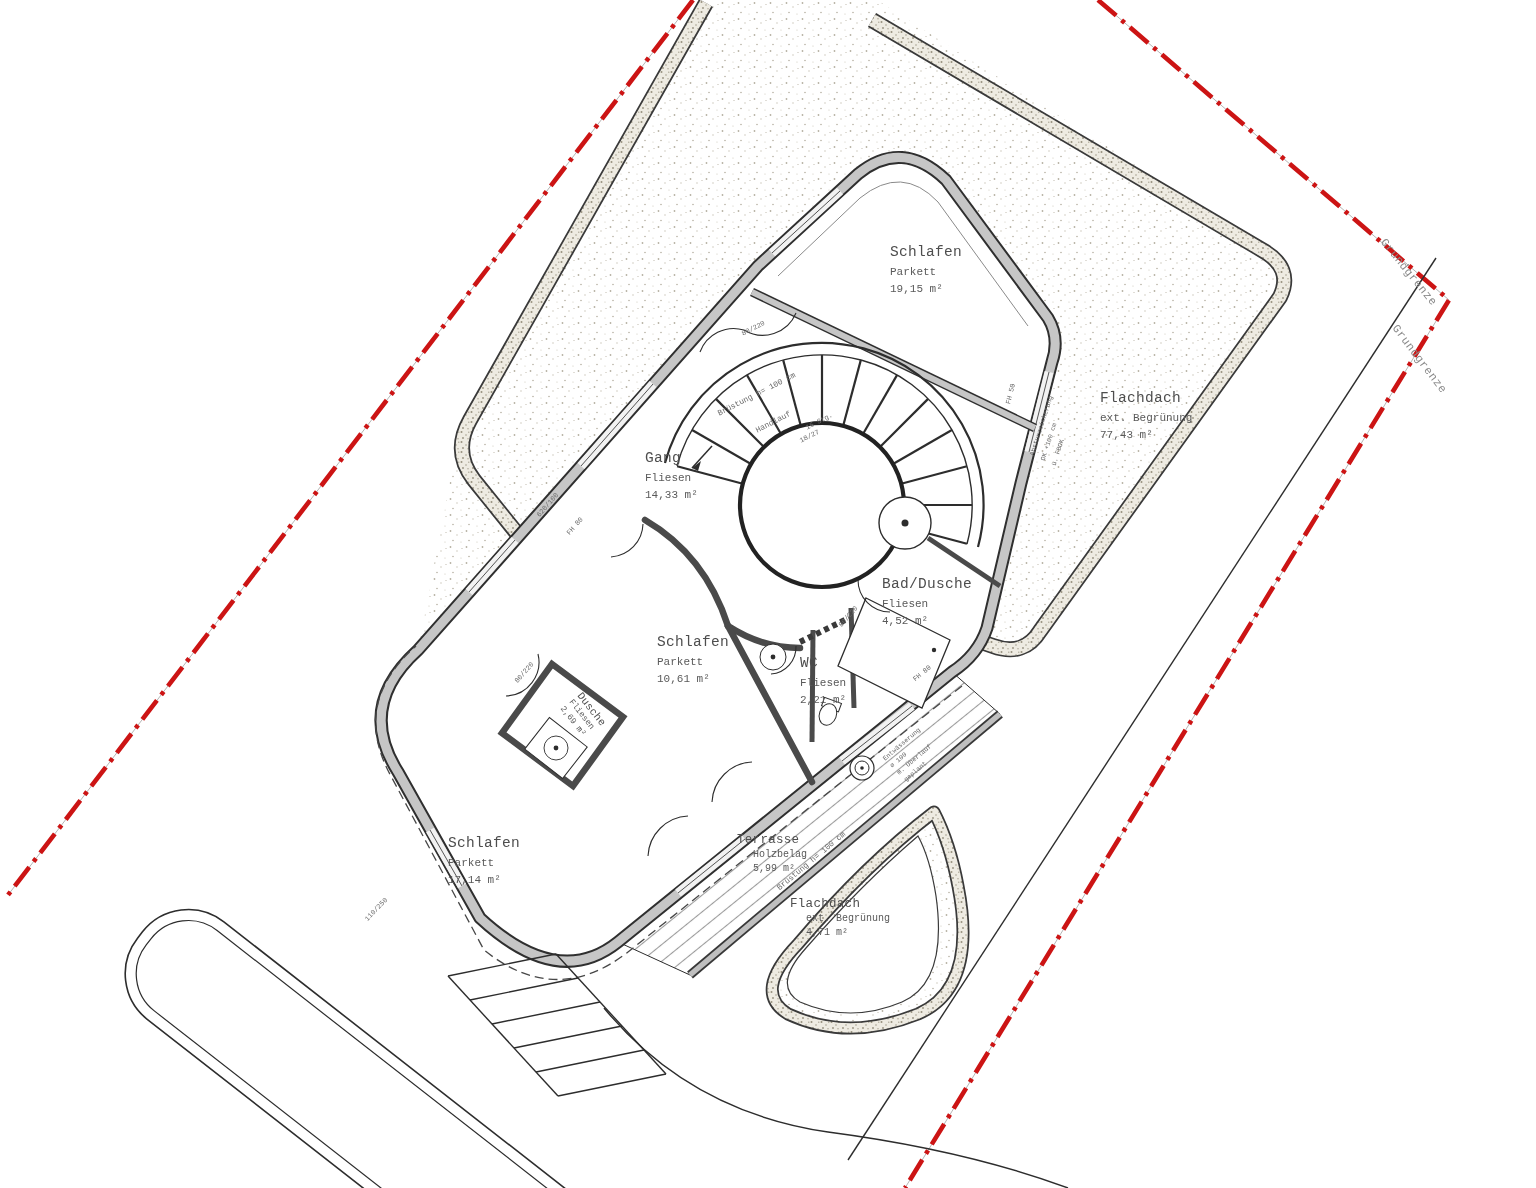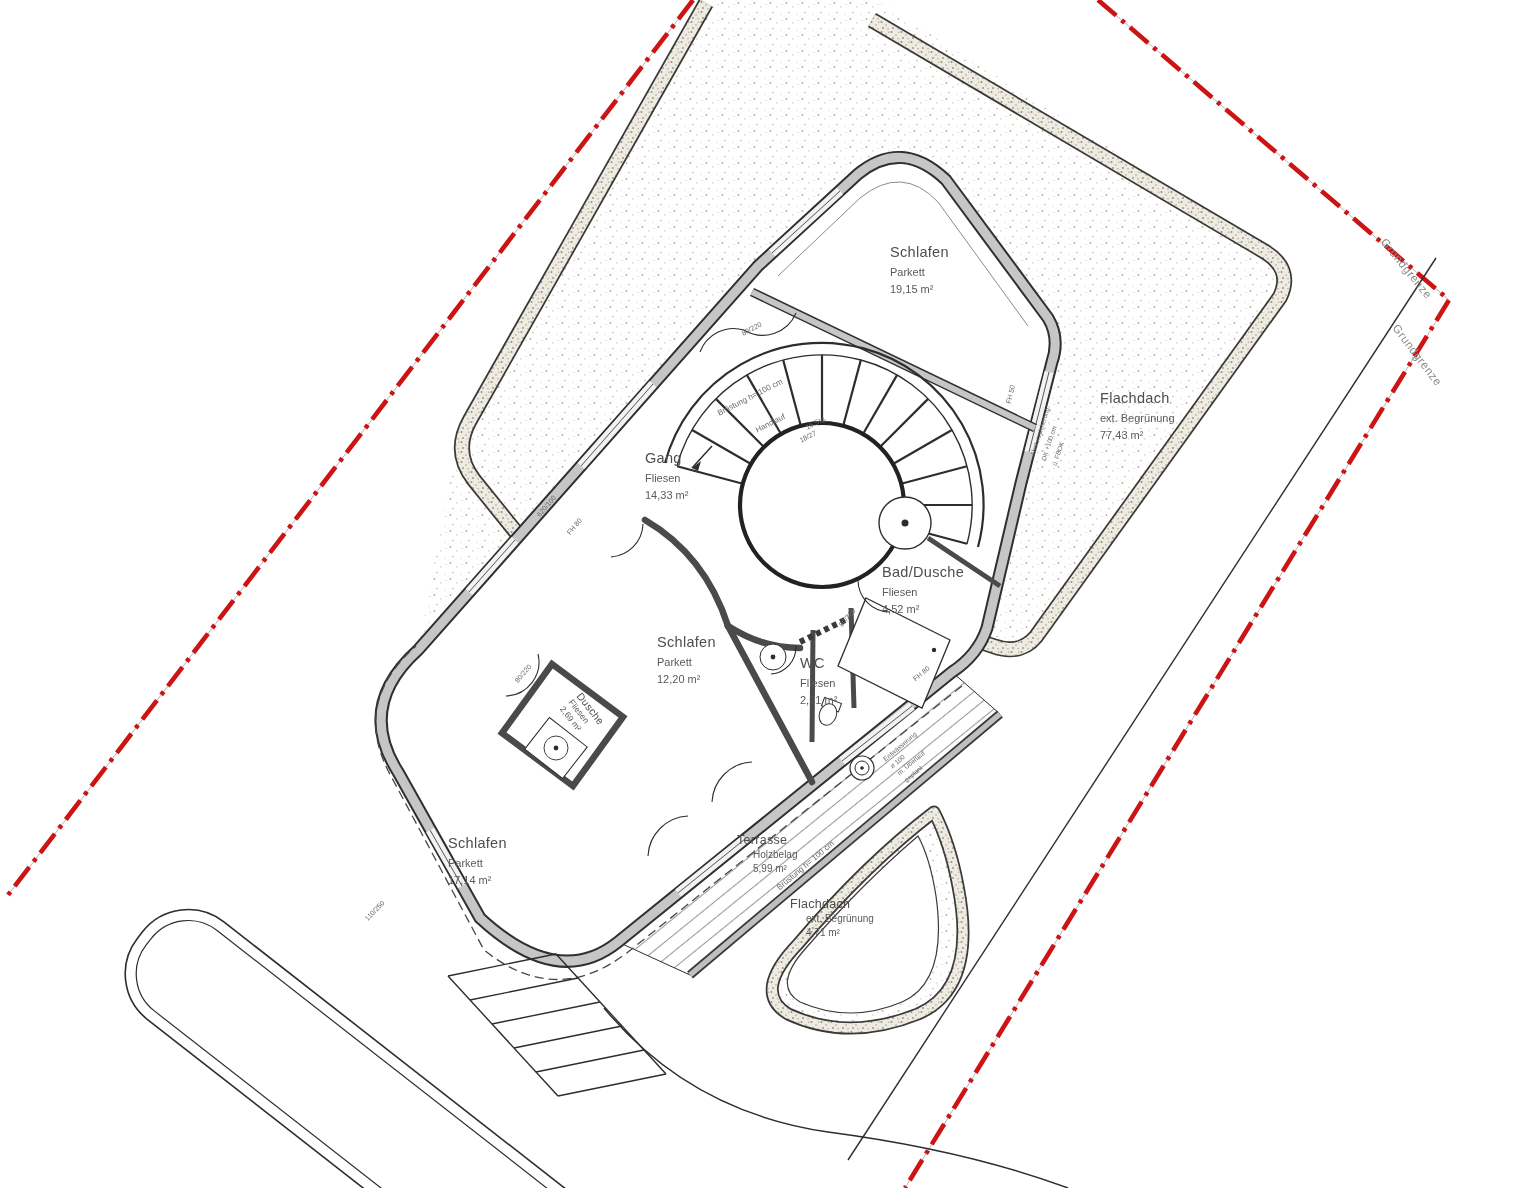--- a/index.html
+++ b/index.html
@@ -1,17 +1,17 @@
 <!DOCTYPE html>
 <html><head>
 <meta charset="utf-8">
 <style>
   html,body{margin:0;padding:0;background:#fff;}
   .stage{position:relative;width:1536px;height:1188px;background:#ffffff;overflow:hidden;
-         font-family:Liberation Sans, sans-serif;}
+         font-family:Liberation Mono, monospace;}
   .stage svg{position:absolute;left:0;top:0;}
   
   .wallOuter{fill:none;stroke:#2f2f2f;stroke-width:13;stroke-linejoin:round;}
   .wallInner{fill:none;stroke:#c6c6c6;stroke-width:9;stroke-linejoin:round;}
   .bandOuter{fill:none;stroke:#3a3a3a;stroke-width:16;stroke-linejoin:round;}
   .bandInner{fill:none;stroke:url(#stipDense);stroke-width:12.5;stroke-linejoin:round;}
   .band3Outer{fill:none;stroke:#3a3a3a;stroke-width:13;stroke-linejoin:round;}
   .band3Inner{fill:none;stroke:url(#stipDense);stroke-width:9.5;stroke-linejoin:round;}
   .railOuter{fill:none;stroke:#383838;stroke-width:9;}
   .railInner{fill:none;stroke:#bfbfbf;stroke-width:5.5;}
@@ -231,29 +231,29 @@
 <div class="room" style="left:1100px;top:390px">
   <div class="rn">Flachdach</div>
   <div class="rs">ext. Begrünung</div>
   <div class="rs">77,43 m²</div>
 </div>
 <div class="room" style="left:645px;top:450px">
   <div class="rn">Gang</div>
   <div class="rs">Fliesen</div>
   <div class="rs">14,33 m²</div>
 </div>
-<div class="room" style="left:882px;top:564px">
+<div class="room" style="left:882px;top:576px">
   <div class="rn">Bad/Dusche</div>
   <div class="rs">Fliesen</div>
   <div class="rs">4,52 m²</div>
 </div>
 <div class="room" style="left:657px;top:634px">
   <div class="rn">Schlafen</div>
   <div class="rs">Parkett</div>
-  <div class="rs">12,20 m²</div>
+  <div class="rs">10,61 m²</div>
 </div>
 <div class="room" style="left:800px;top:655px">
   <div class="rn">WC</div>
   <div class="rs">Fliesen</div>
   <div class="rs">2,21 m²</div>
 </div>
 <div class="room tiny" style="left:584px;top:690px">
   <div class="rn">Dusche</div>
   <div class="rs">Fliesen</div>
   <div class="rs">2,69 m²</div>

